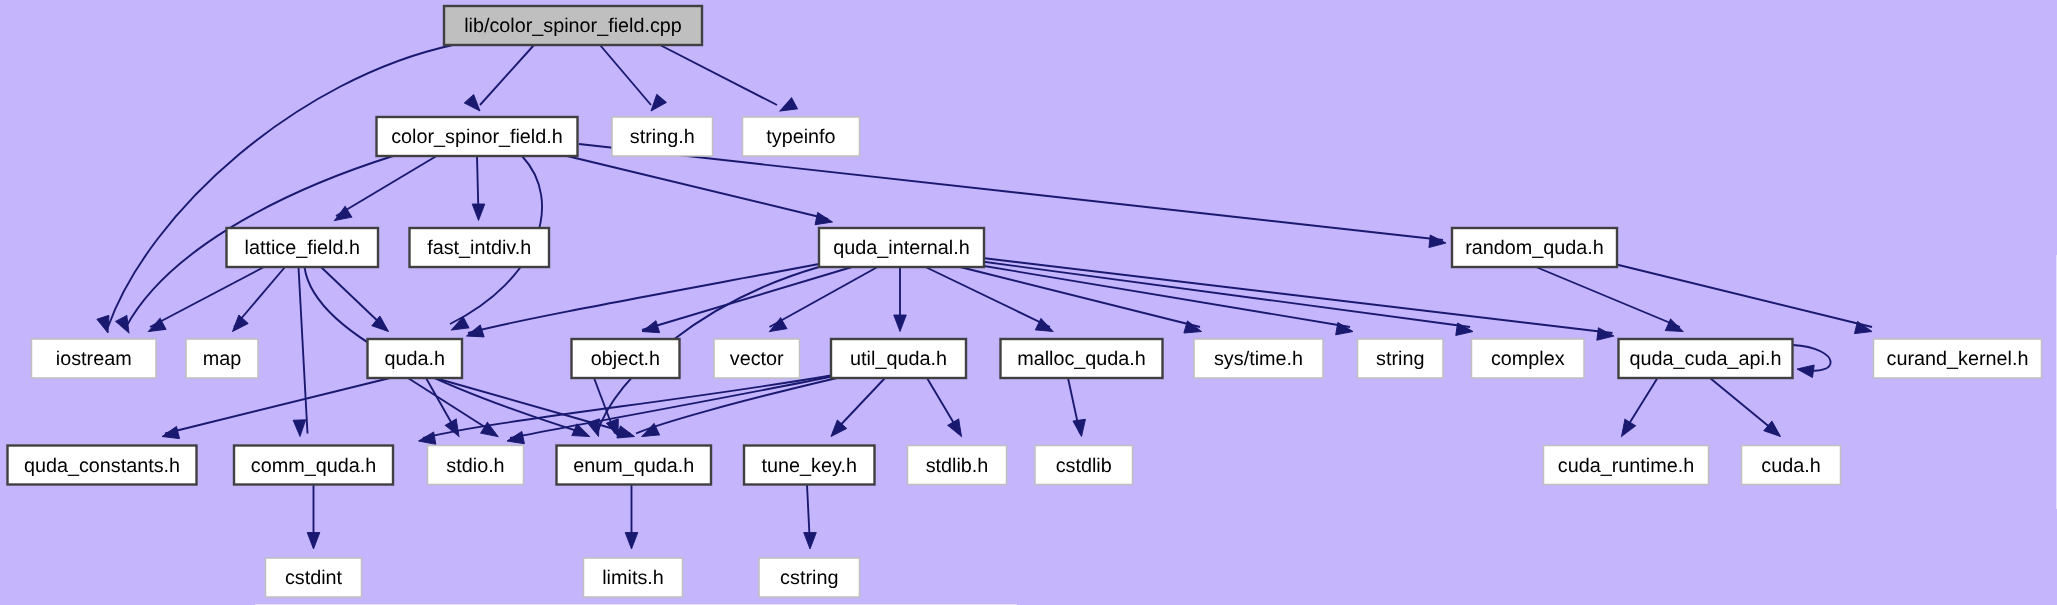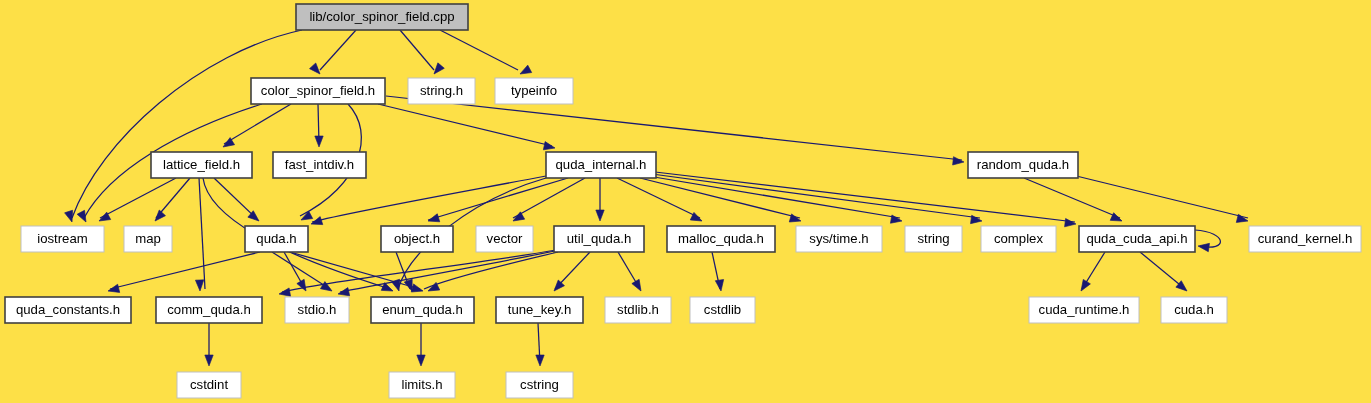--- a/index.html
+++ b/index.html
@@ -4,21 +4,21 @@
 <style>
   html, body {
     margin: 0;
     padding: 0;
     background: #ffffff;
   }
   #graph-root {
     position: relative;
     width: 1371px;
     height: 403px;
-    background: #fde047;
+    background: #c4b5fd;
     font-family: "Liberation Sans", sans-serif;
   }
   svg#dep-graph {
     display: block;
     width: 1371px;
     height: 403px;
   }
   .node-box {
     fill: #ffffff;
     stroke: #bfbfbf;

